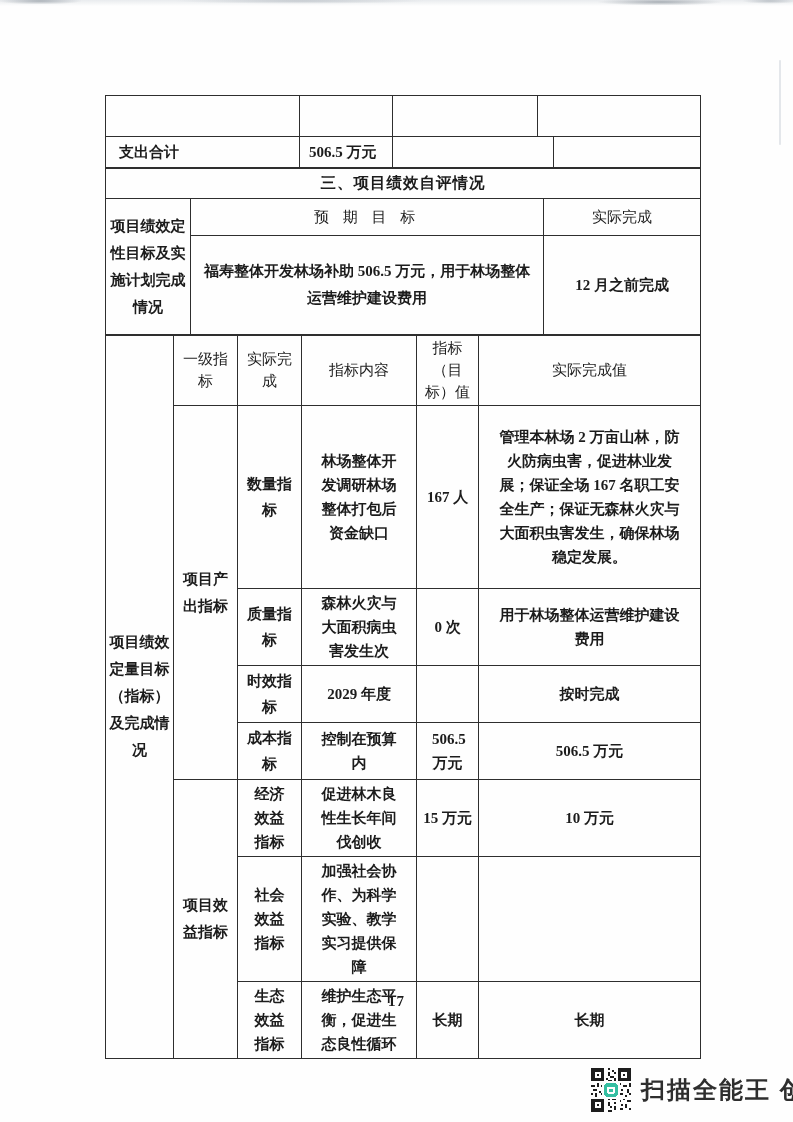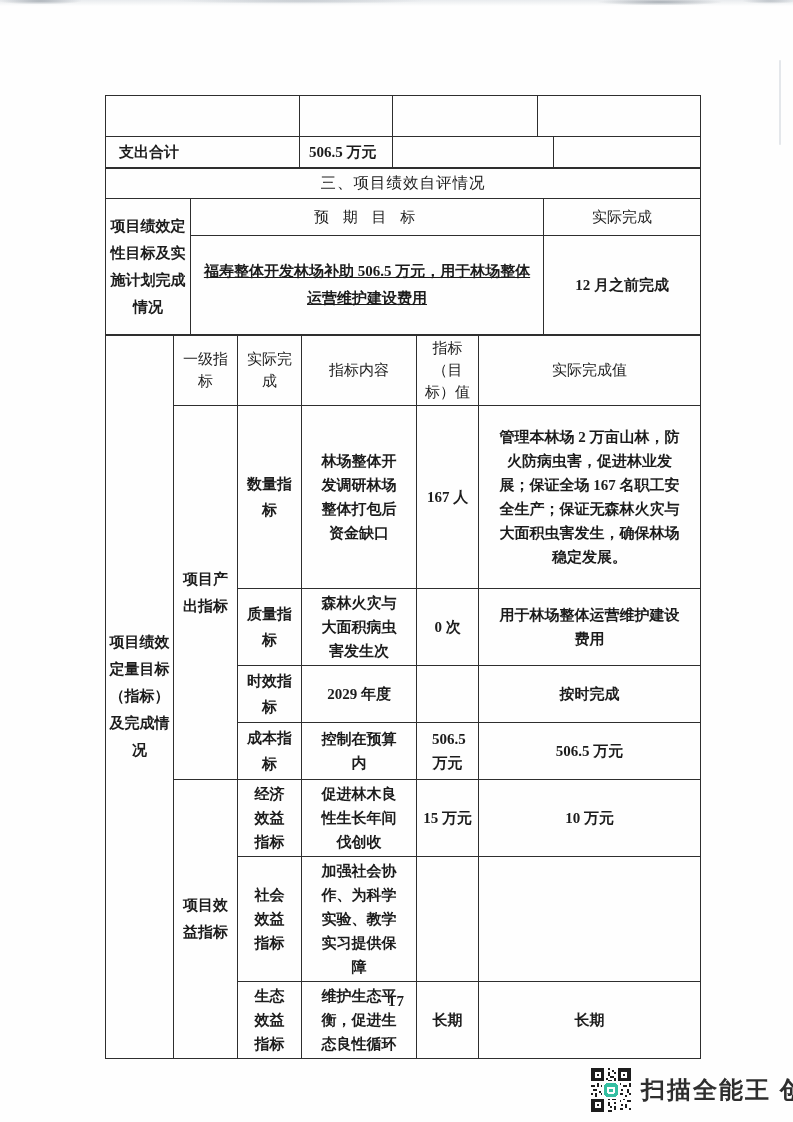--- a/index.html
+++ b/index.html
@@ -29,25 +29,25 @@
   table.tbl + table.tbl{margin-top:-1.5px;}
   .tbl td{
     border:1.5px solid #2e2e2e;
     padding:2px 6px;
     font-size:15px;font-weight:600;
     text-align:center;vertical-align:middle;
     line-height:26px;
     overflow:hidden;
   }
   td.left{text-align:left;padding-left:13px;}
-  td.title-cell{font-size:15.5px;font-weight:400;letter-spacing:1px;}
+  td.title-cell{font-size:15.5px;font-weight:700;letter-spacing:1px;}
   td.hdr{font-weight:400;line-height:22px;}
   td.spread{letter-spacing:5px;}
   td.rowlabel{font-weight:700;line-height:27px;padding:2px 2px;}
-  td.content-big{line-height:27px;padding:4px 12px;text-decoration:underline;}
+  td.content-big{line-height:27px;padding:4px 12px;}
   td.small-line{line-height:24px;padding:2px 15px;}
 
   .page-number{
     position:absolute;left:0;top:993px;width:793px;
     text-align:center;font-size:15px;font-weight:700;
     letter-spacing:1px;
   }
   .footer{
     position:absolute;left:591px;top:1066px;height:48px;
     display:flex;align-items:center;gap:10px;

